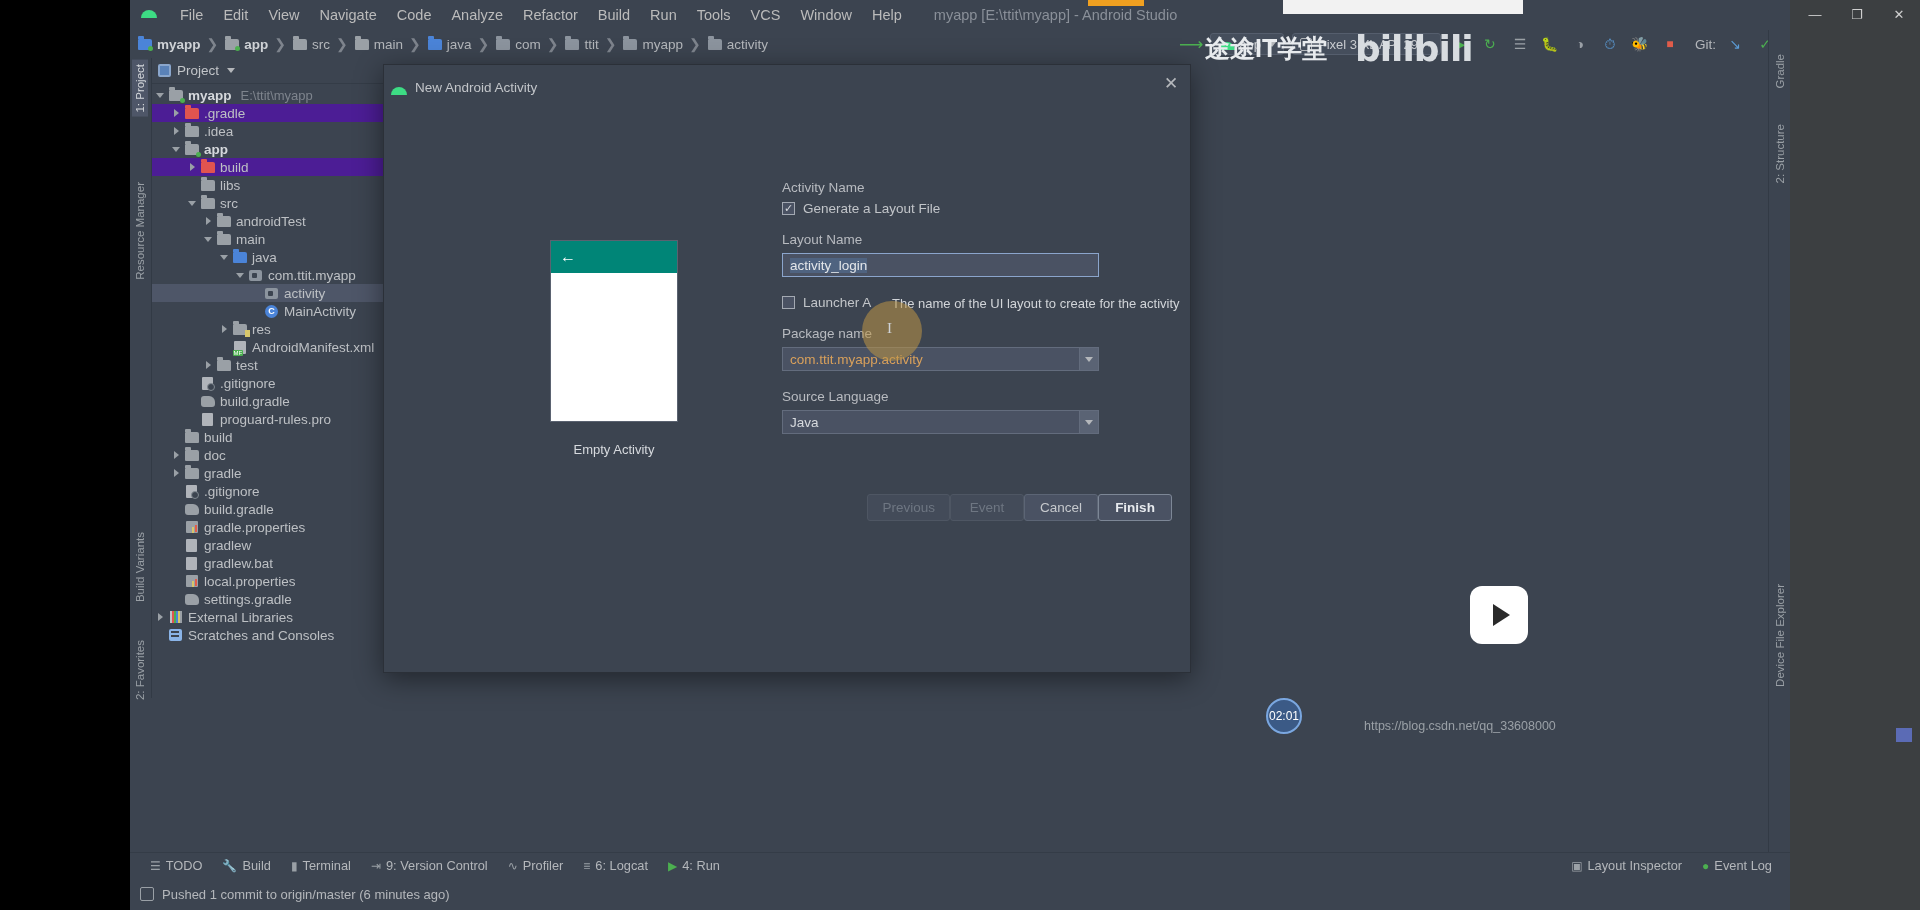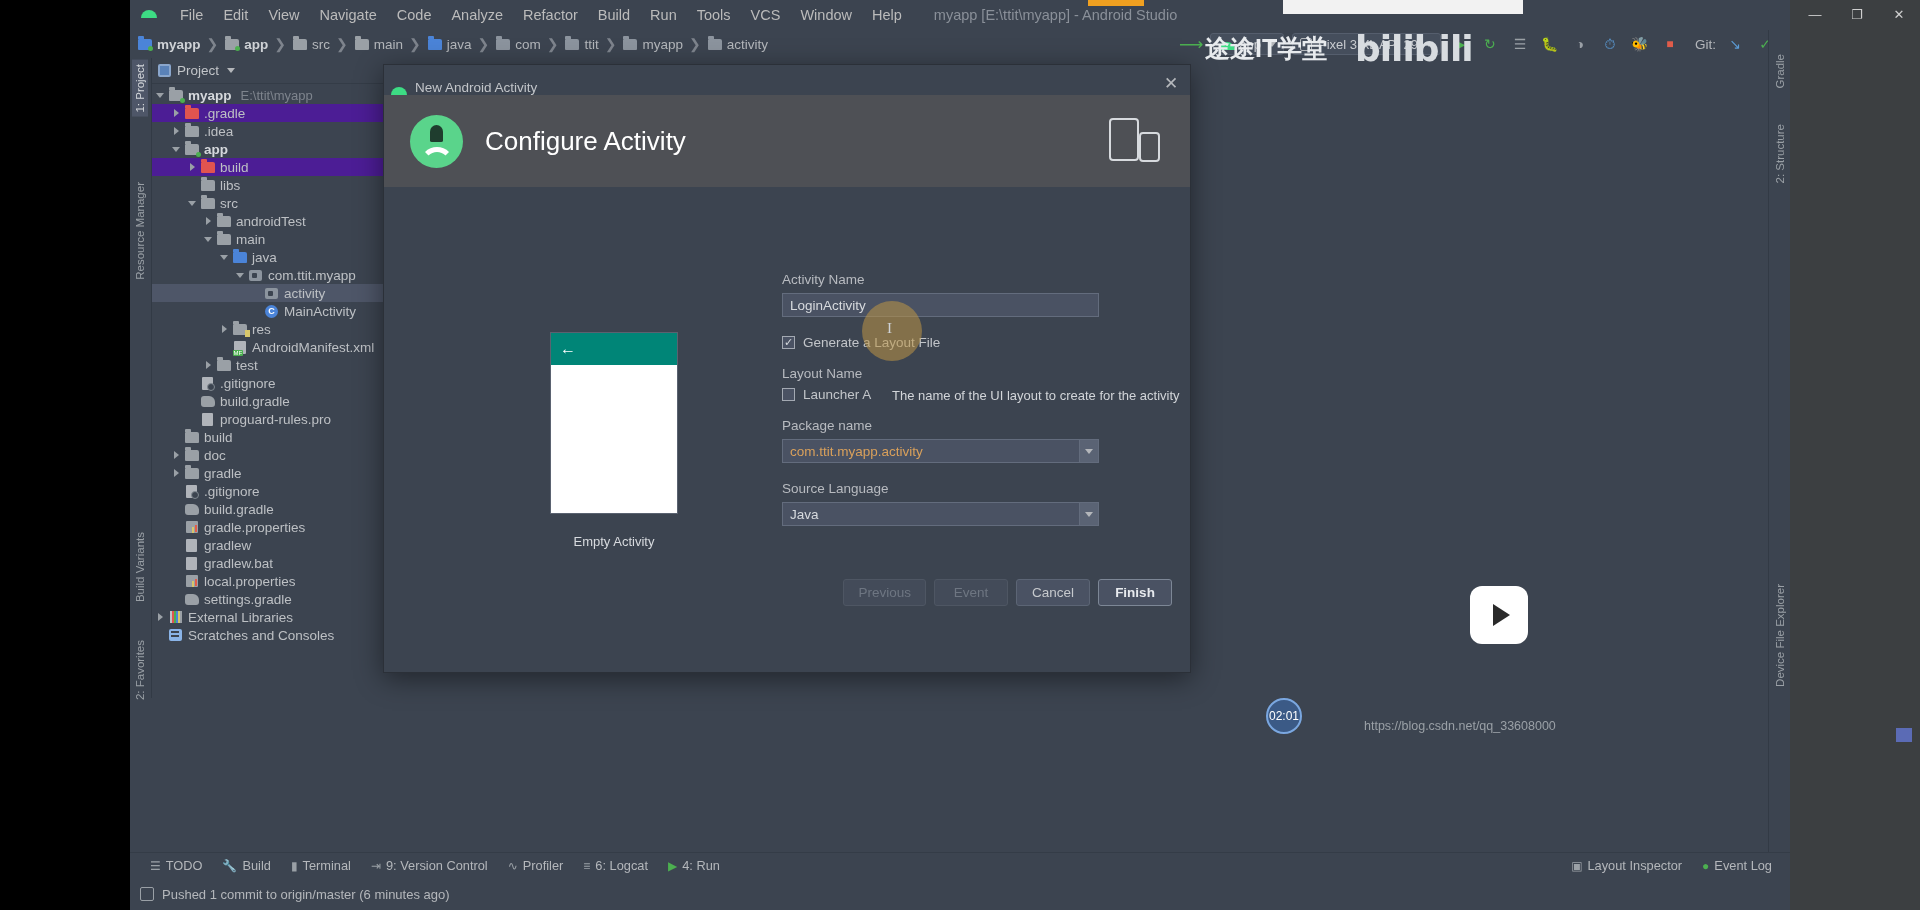--- a/index.html
+++ b/index.html
@@ -353,24 +353,24 @@
     background: rgba(190,150,70,.55);
     z-index: 60; pointer-events: none;
   }
   .ibeam {
     position: absolute; left: 887px; top: 320px;
     color: #cfd3d8; font-size: 15px; z-index: 61;
     font-family: "Liberation Serif", serif;
   }
 
   .dlg-footer {
-    position: absolute; left: 0; bottom: 7px;
+    position: absolute; left: 0; bottom: 0;
     width: 806px; height: 60px; background: #3c4450;
     display: flex; align-items: center; justify-content: flex-end;
-    padding-right: 18px; gap: 8px;
+    padding-right: 18px; gap: 0;
   }
   .dbtn {
     min-width: 74px; height: 27px; padding: 0 14px;
     border: 1px solid #5c6575; border-radius: 3px;
     background: #4a5263; color: #c6c9cd; font-size: 13.5px;
     display: flex; align-items: center; justify-content: center;
   }
   .dbtn.disabled { color: #6e7682; border-color: #4e5663; background: #434b59; }
   .dbtn.primary { background: #4a5263; color: #e7eaee; font-weight: bold; border-color: #7d8796; }
 
@@ -930,57 +930,46 @@
   <div class="right-edge-mark"></div>
 
   <div class="dialog">
 
     <div class="dlg-title">
       <span class="droid"></span>
       <span class="dlg-title-txt">New Android Activity</span>
       <span class="dlg-close">✕</span>
     </div>
 
-    <div class="dlg-banner">
-      <span class="banner-logo">
-        <span class="body"></span>
-          <span class="legs"></span>
-      </span>
-      <span class="banner-title">Configure Activity</span>
-      <span class="banner-phone">
-        <span class="ph-tab big"></span>
-          <span class="ph-tab small"></span>
-      </span>
-    </div>
 
     <div class="dlg-body">
 
       <div class="preview-wrap">
         <div class="phone-preview">
           <div class="phone-appbar">
             <span class="back-arrow">←</span>
           </div>
         </div>
         <div class="preview-label">Empty Activity</div>
         <div class="preview-desc">Creates a new empty activity.</div>
       </div>
 
       <div class="form">
 
         <div class="fld-label">Activity Name</div>
-        <div class="fld-input">
-          <span>LoginActivity</span>
-        </div>
 
         <div class="cb-row">
           <span class="cbox">✓</span>
           <span class="cb-label">Generate a Layout File</span>
         </div>
 
         <div class="fld-label">Layout Name</div>
+        <div class="fld-input focused">
+          <span class="sel-text">activity_login</span>
+        </div>
 
         <div class="cb-row">
           <span class="cbox"></span>
           <span class="cb-label">Launcher A</span>
           <span class="tooltip-text">The name of the UI layout to create for the activity</span>
         </div>
 
         <div class="fld-label">Package name</div>
         <div class="combo">
           <span class="orange">com.ttit.myapp.activity</span>

